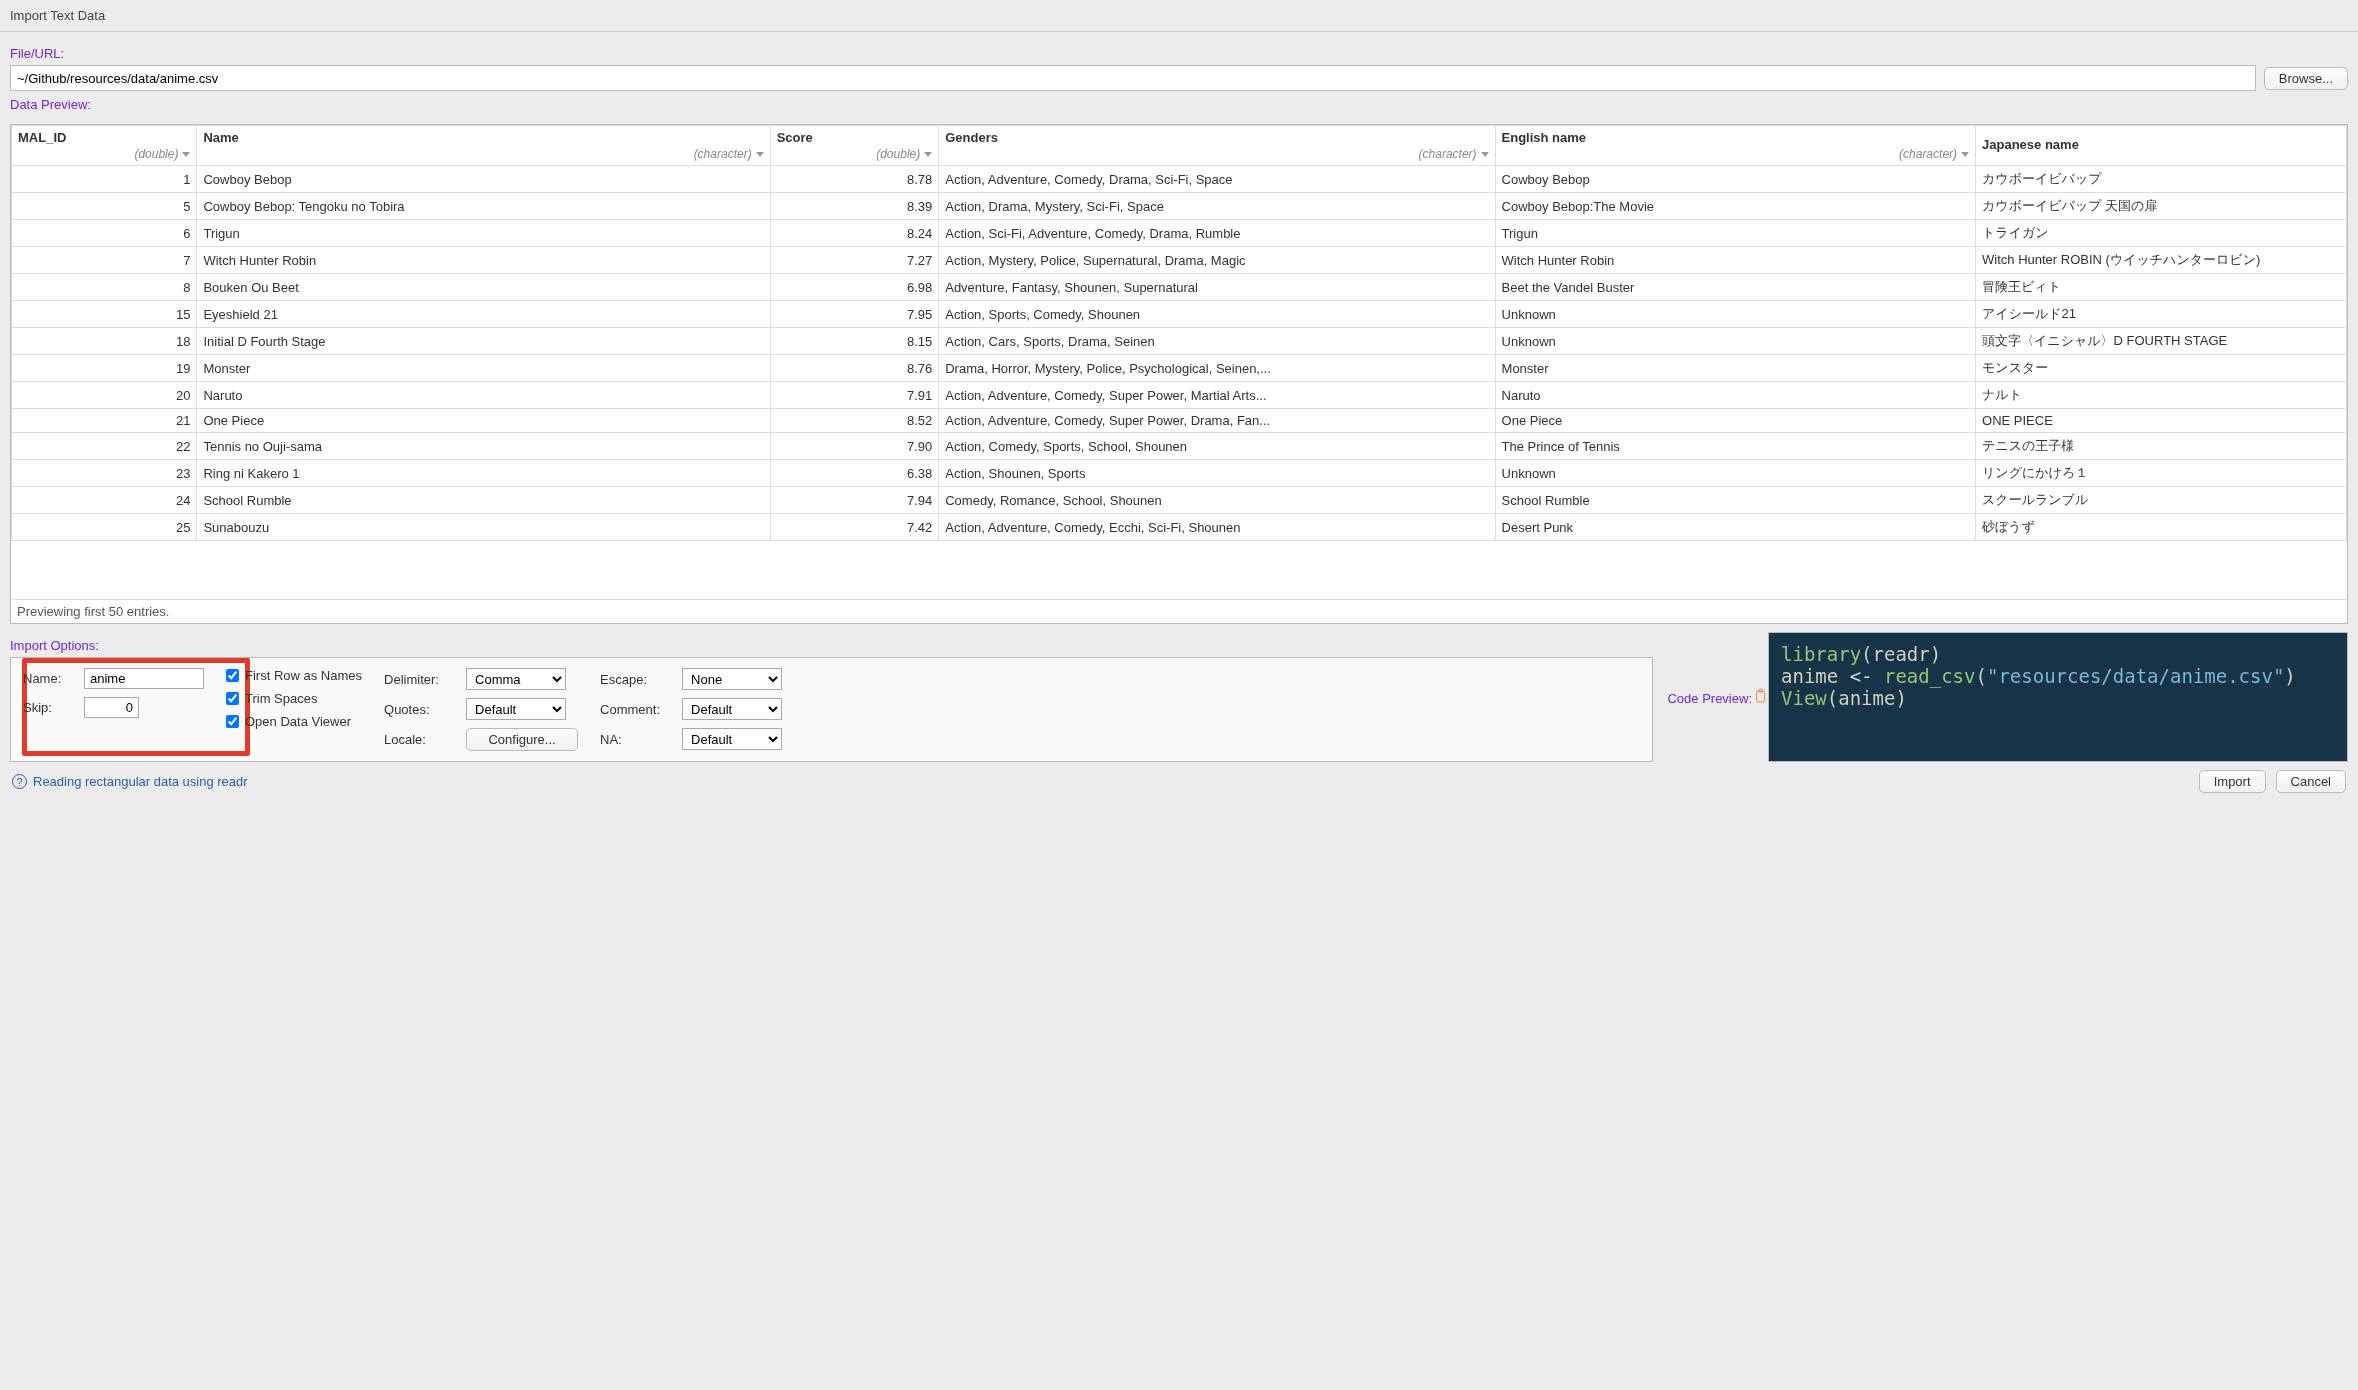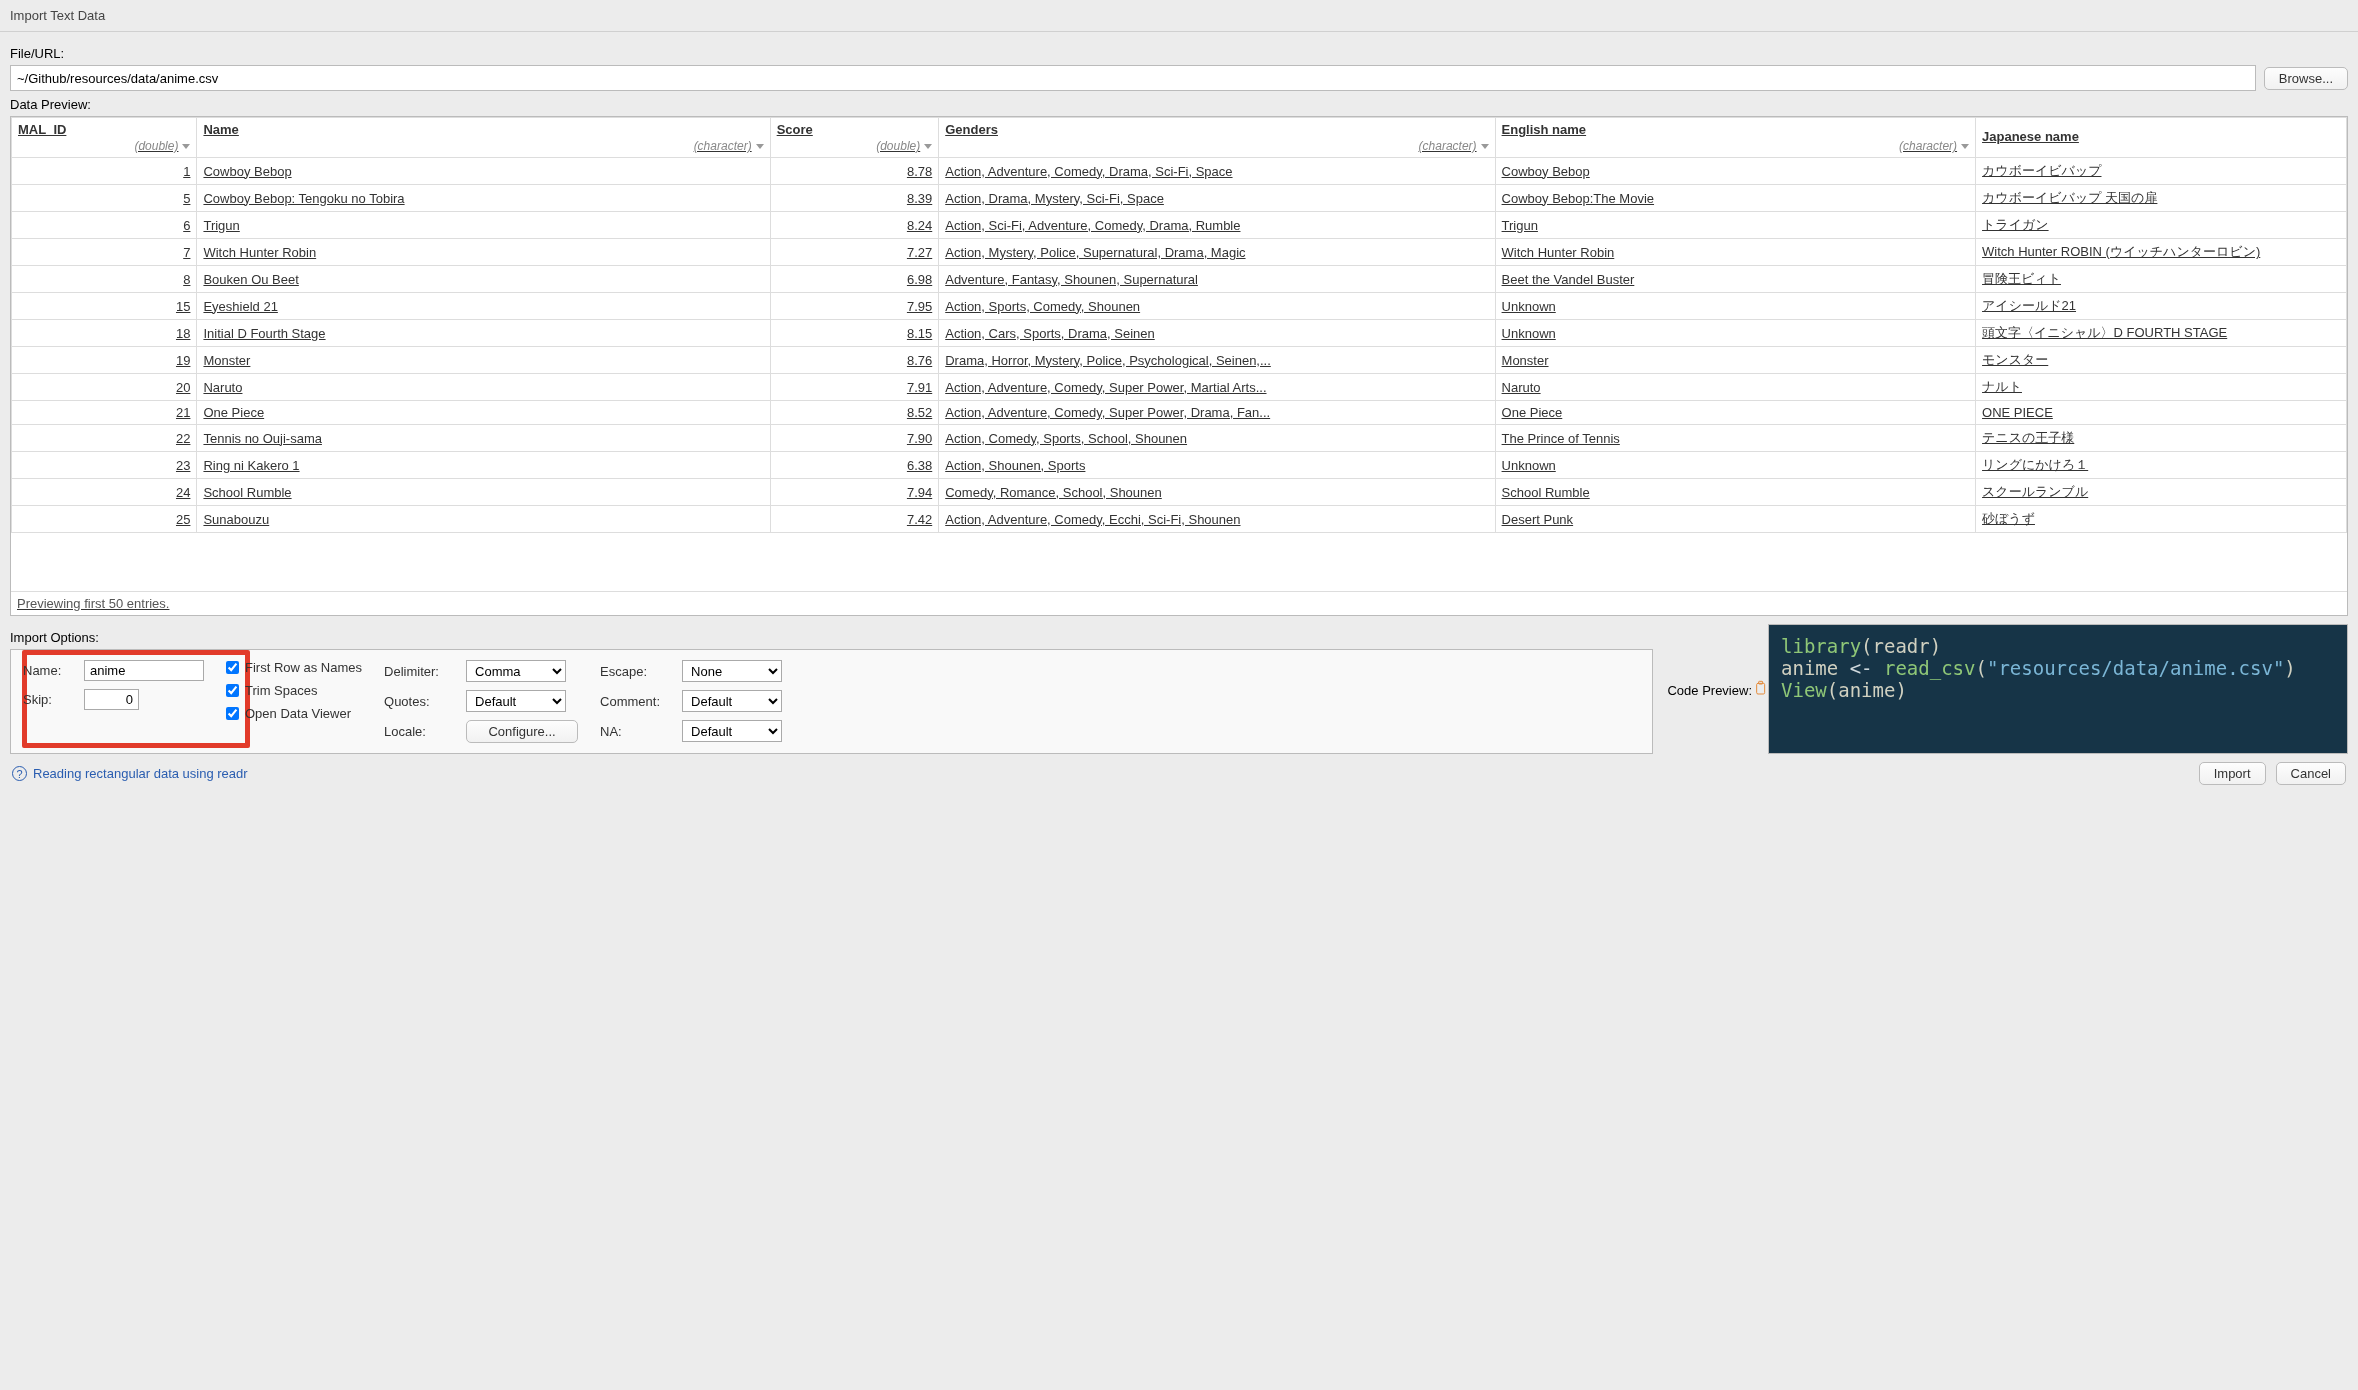--- a/index.html
+++ b/index.html
@@ -11,34 +11,34 @@
     }
     .window { display: flex; flex-direction: column; height: 828px; }
     .titlebar {
       background: #ececec;
       padding: 8px 10px;
       font-size: 13px;
       color: #444;
       border-bottom: 1px solid #d0d0d0;
     }
     .body-content { padding: 8px 10px 10px 10px; flex:1; display:flex; flex-direction:column; }
-    .section-label { font-size: 13px; color: #000000; margin-bottom: 4px; margin-top: 6px; }
+    .section-label { font-size: 13px; color: #6d28d9; margin-bottom: 4px; margin-top: 6px; }
     .file-row { display:flex; gap:8px; align-items:center; }
     .file-input {
       flex:1; padding: 4px 6px; border:1px solid #bbb; background:#fff;
       font-size:13px; height:26px;
     }
     .browse-btn, .action-btn, .config-btn {
       background: linear-gradient(#fdfdfd, #f1f1f1);
       border: 1px solid #bbb; border-radius: 5px;
       padding: 3px 14px; font-size:13px; color:#333;
     }
     .table-wrap {
-      border:1px solid #bbb; background:#fff; margin-top:0;
-      height: 500px; overflow: hidden; display:flex; flex-direction:column;text-decoration:underline;
+      border:1px solid #bbb; background:#fff; margin-top:8px;
+      height: 500px; overflow: hidden; display:flex; flex-direction:column;
     }
     .table-scroll { flex:1; overflow:auto; }
     table { border-collapse: collapse; width: 100%; table-layout: fixed; }
     th, td {
       border:1px solid #ddd; padding: 4px 6px; font-size:13px;
       text-align:left; vertical-align: middle; white-space: nowrap;
       overflow:hidden; text-overflow: ellipsis;
     }
     th { background:#fff; font-weight: normal; position: relative; }
     .col-header { display:flex; flex-direction: column; gap:2px; }

